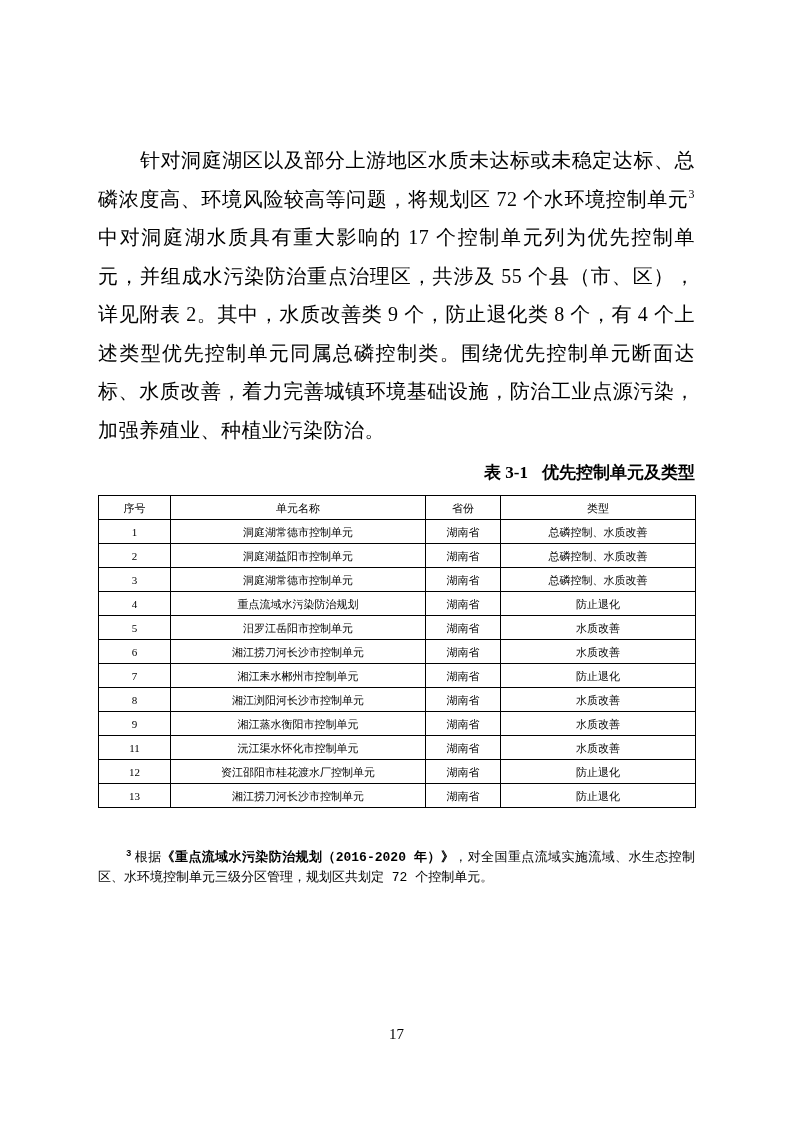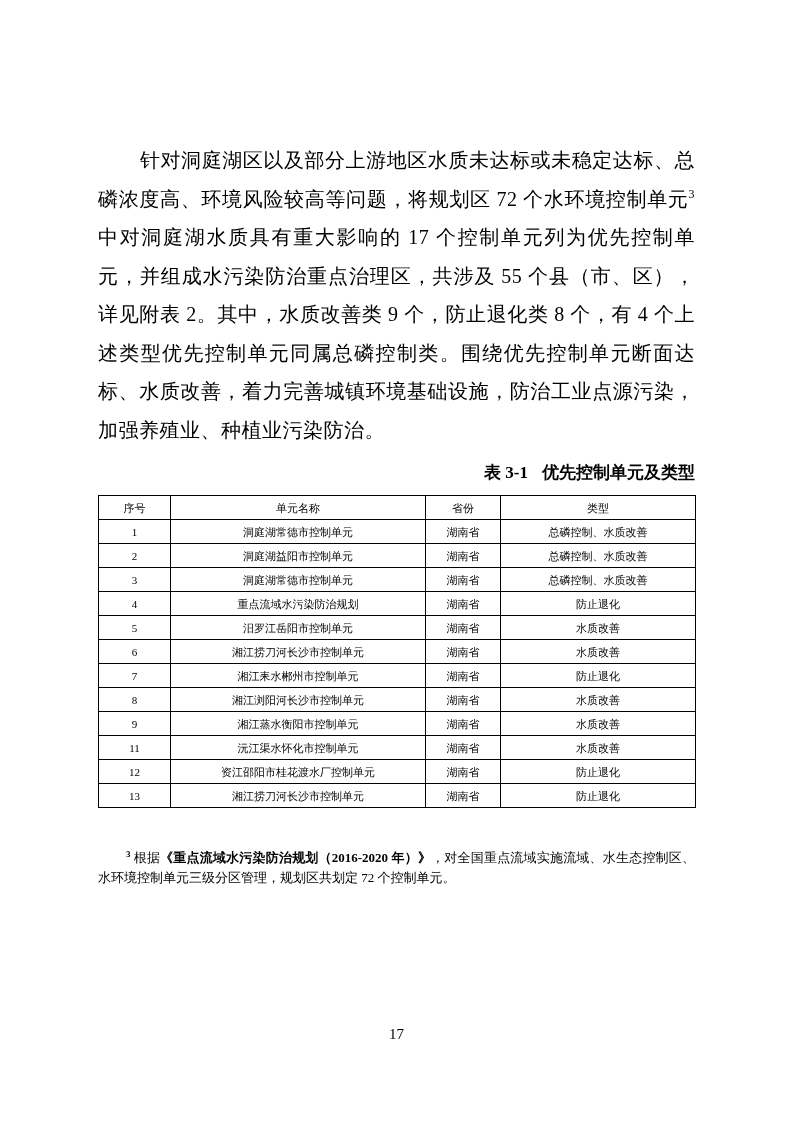--- a/index.html
+++ b/index.html
@@ -66,20 +66,21 @@
   col.c-num  { width: 72px; }
   col.c-name { width: 255px; }
   col.c-prov { width: 75px; }
   col.c-type { width: 195px; }
   .footnote {
     margin-top: 40px;
     font-size: 13px;
     line-height: 20px;
     text-align: justify;
     text-indent: 28px;
+    font-family: Liberation Mono, monospace;
   }
   .footnote .fn-marker {
     font-size: 9px;
     vertical-align: super;
     line-height: 0;
     margin-right: 3px;
     font-weight: 700;
   }
   .footnote .fn-title { font-weight: 700; }
   .page-number {

